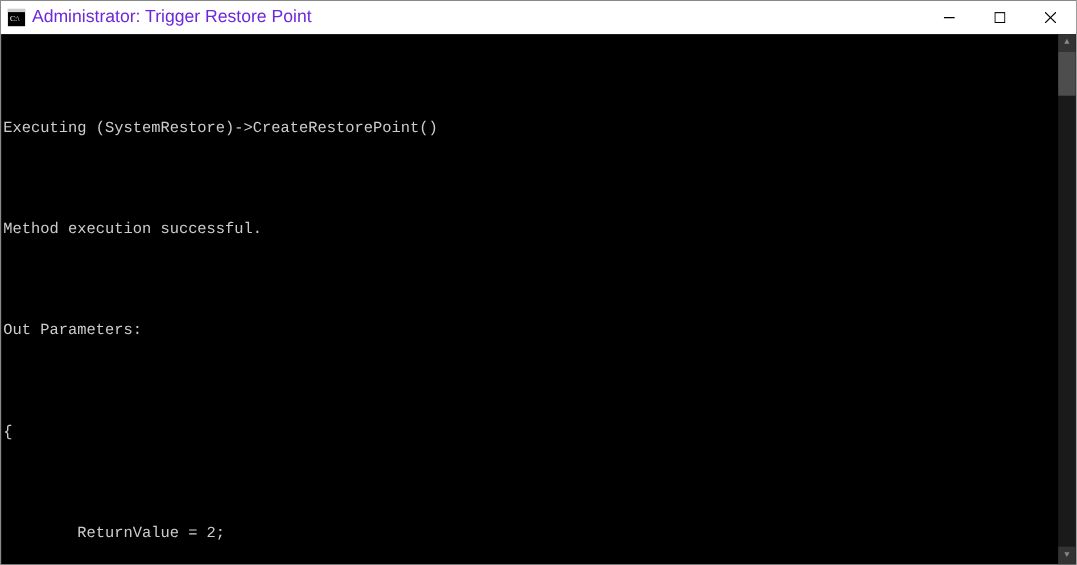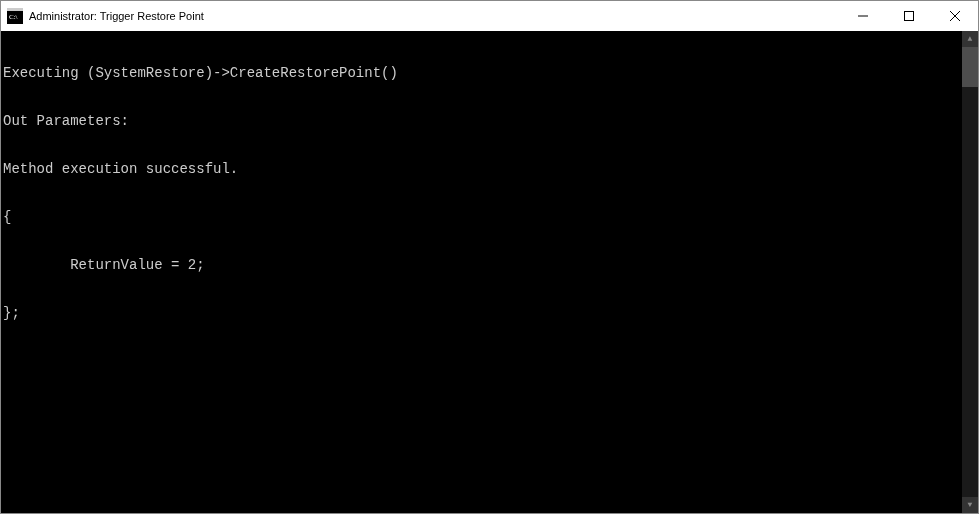--- a/index.html
+++ b/index.html
@@ -36,22 +36,22 @@
       margin-right: 6px;
       display: flex;
       align-items: center;
       justify-content: center;
     }
     .titlebar-icon svg {
       width: 16px;
       height: 16px;
     }
     .titlebar-title {
-      font-size: 11px;
-      color: #000000;
+      font-size: 16px;
+      color: #6d28d9;
       flex: 1;
     }
     .window-controls {
       display: flex;
       height: 100%;
     }
     .win-btn {
       width: 46px;
       height: 30px;
       display: flex;
@@ -72,20 +72,21 @@
       font-family: Consolas, "Courier New", monospace;
       font-size: 14px;
       line-height: 16px;
       padding: 2px 0 0 2px;
       white-space: pre;
       position: relative;
       overflow: hidden;
     }
     .console-line {
       min-height: 16px;
+      margin-top: 44px;
     }
     .scrollbar {
       position: absolute;
       right: 0;
       top: 0;
       width: 16px;
       height: 100%;
       background: #1a1a1a;
     }
     .scroll-arrow {
@@ -143,22 +144,22 @@
       <button class="win-btn close">
         <svg viewBox="0 0 10 10">
             <line x1="0" y1="0" x2="10" y2="10" stroke="#000" stroke-width="1"></line>
             <line x1="10" y1="0" x2="0" y2="10" stroke="#000" stroke-width="1"></line>
           </svg>
       </button>
     </div>
   </div>
   <div class="console">
     <div class="console-line">Executing (SystemRestore)-&gt;CreateRestorePoint()</div>
+    <div class="console-line">Method execution successful.</div>
     <div class="console-line">Out Parameters:</div>
-    <div class="console-line">Method execution successful.</div>
     <div class="console-line">{</div>
     <div class="console-line">        ReturnValue = 2;</div>
     <div class="console-line">};</div>
     <div class="console-line"></div>
     <div class="console-line"></div>
 
     <div class="scrollbar">
       <div class="scroll-arrow up">▲</div>
       <div class="scroll-thumb"></div>
       <div class="scroll-arrow down">▼</div>

